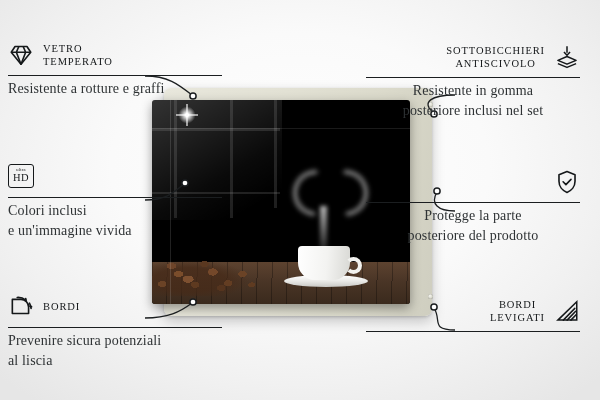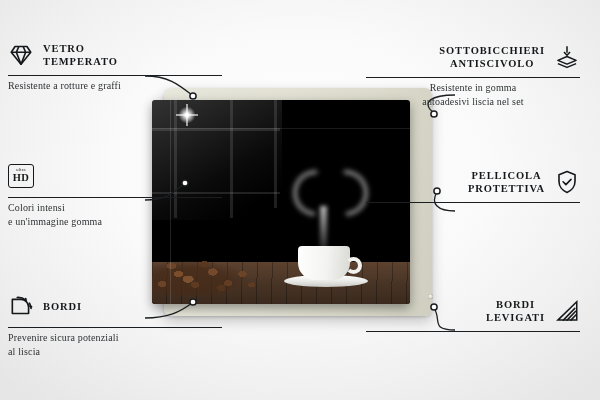--- a/index.html
+++ b/index.html
@@ -115,38 +115,38 @@
   }
 
   
   .callout { position:absolute; width:214px; }
   .callout.left  { left:8px;  text-align:left; }
   .callout.right { left:366px; width:214px; text-align:center; }
 
   .co-head { display:flex; align-items:center; gap:9px; height:34px; }
   .callout.right .co-head { flex-direction:row-reverse; }
   .co-title {
-    font-size:10.5px; font-weight:700; letter-spacing:.9px;
+    font-size:10.5px; font-weight:400; letter-spacing:.9px;
     color:#15181a; line-height:1.28; text-transform:uppercase;
   }
   .co-rule { height:1.4px; background:#1b1e20; margin-top:3px; }
   .co-sub {
-    font-size:10px; color:#2e3234; line-height:1.38; margin-top:3px; letter-spacing:.15px;
+    font-size:14px; color:#2e3234; line-height:1.38; margin-top:3px; letter-spacing:.15px;
   }
   .co-icon { flex:0 0 auto; width:26px; height:26px; color:#15181a; }
   .co-icon svg { width:100%; height:100%; display:block; }
 
   
   .hd-badge {
     width:26px; height:24px; border:1.6px solid #15181a; border-radius:3px;
     display:flex; flex-direction:column; align-items:center; justify-content:center;
     line-height:1; color:#15181a;
   }
   .hd-badge .u { font-size:4.6px; letter-spacing:.2px; margin-bottom:.5px; }
-  .hd-badge .h { font-size:10.5px; font-weight:700; letter-spacing:.3px; }
+  .hd-badge .h { font-size:10.5px; font-weight:400; letter-spacing:.3px; }
 
   
   #connectors { position:absolute; inset:0; width:600px; height:400px; pointer-events:none; }
 </style>
 </head>
 <body>
 
 <div id="product-assembly">
   <div class="backing-board">
     <div class="pad tl"></div>
@@ -217,22 +217,22 @@
   <div class="co-head">
     <span class="co-icon">
       <span class="hd-badge">
         <span class="u">ultra</span>
         <span class="h">HD</span>
       </span>
     </span>
   </div>
   <div class="co-rule"></div>
   <div class="co-sub">
-    <span>Colori intensi</span><br>
-    <span>e un'immagine gomma</span>
+    <span>Colori inclusi</span><br>
+    <span>e un'immagine vivida</span>
   </div>
 </div>
 
 <div class="callout left" style="top:290px">
   <div class="co-head">
     <span class="co-icon">
       <svg viewBox="0 0 24 24" fill="none" stroke="currentColor" stroke-width="1.5" stroke-linejoin="round" stroke-linecap="round">
         <path d="M4 5h8a7 7 0 0 1 7 7v6H4z"></path>
         <path d="M8.5 3.2a12 12 0 0 1 8 2.4M19.8 8.4a12 12 0 0 1 1.5 5"></path>
         <path d="M16.4 4.2l.3 2.2M20.2 11.2l1.6.6"></path>
@@ -259,38 +259,38 @@
       </svg>
     </span>
     <span class="co-title">
       <span>SOTTOBICCHIERI</span><br>
       <span>ANTISCIVOLO</span>
     </span>
   </div>
   <div class="co-rule"></div>
   <div class="co-sub">
     <span>Resistente in gomma</span><br>
-    <span>autoadesivi liscia nel set</span>
+    <span>posteriore inclusi nel set</span>
   </div>
 </div>
 
 <div class="callout right" style="top:165px">
   <div class="co-head">
     <span class="co-icon">
       <svg viewBox="0 0 24 24" fill="none" stroke="currentColor" stroke-width="1.5" stroke-linejoin="round" stroke-linecap="round">
         <path d="M12 2.4 4.6 5.3v6.1c0 4.6 3.1 8.6 7.4 10.2 4.3-1.6 7.4-5.6 7.4-10.2V5.3z"></path>
         <path d="M8.4 11.8 11 14.4l4.7-4.8"></path>
       </svg>
     </span>
-    <span class="co-title">
-      <span>PELLICOLA</span><br>
-      <span>PROTETTIVA</span>
-    </span>
-  </div>
-  <div class="co-rule"></div>
+  </div>
+  <div class="co-rule"></div>
+  <div class="co-sub">
+    <span>Protegge la parte</span><br>
+    <span>posteriore del prodotto</span>
+  </div>
 </div>
 
 <div class="callout right" style="top:294px">
   <div class="co-head">
     <span class="co-icon">
       <svg viewBox="0 0 24 24" fill="none" stroke="currentColor" stroke-width="1.4" stroke-linecap="round">
         <path d="M21 3.5 3.6 20.4H21z"></path>
         <path d="M8.6 20.4 19.2 9.6M12.1 20.4 20 12.2M15.6 20.4 20.6 15.2"></path>
       </svg>
     </span>

